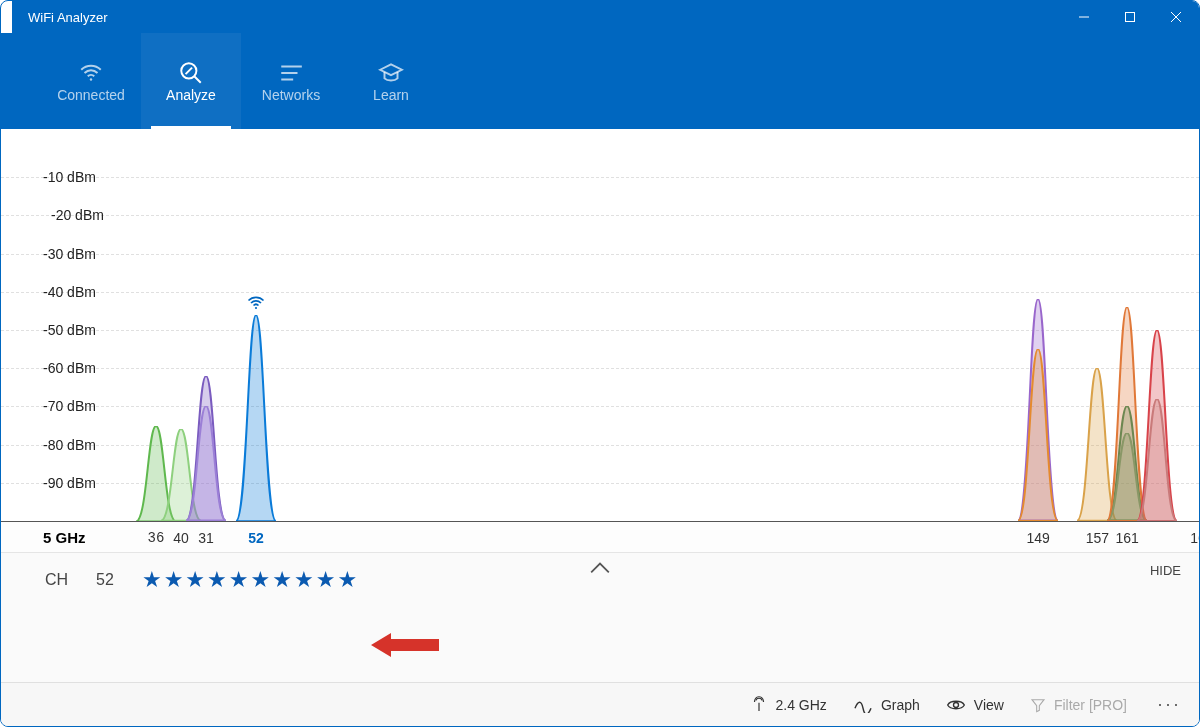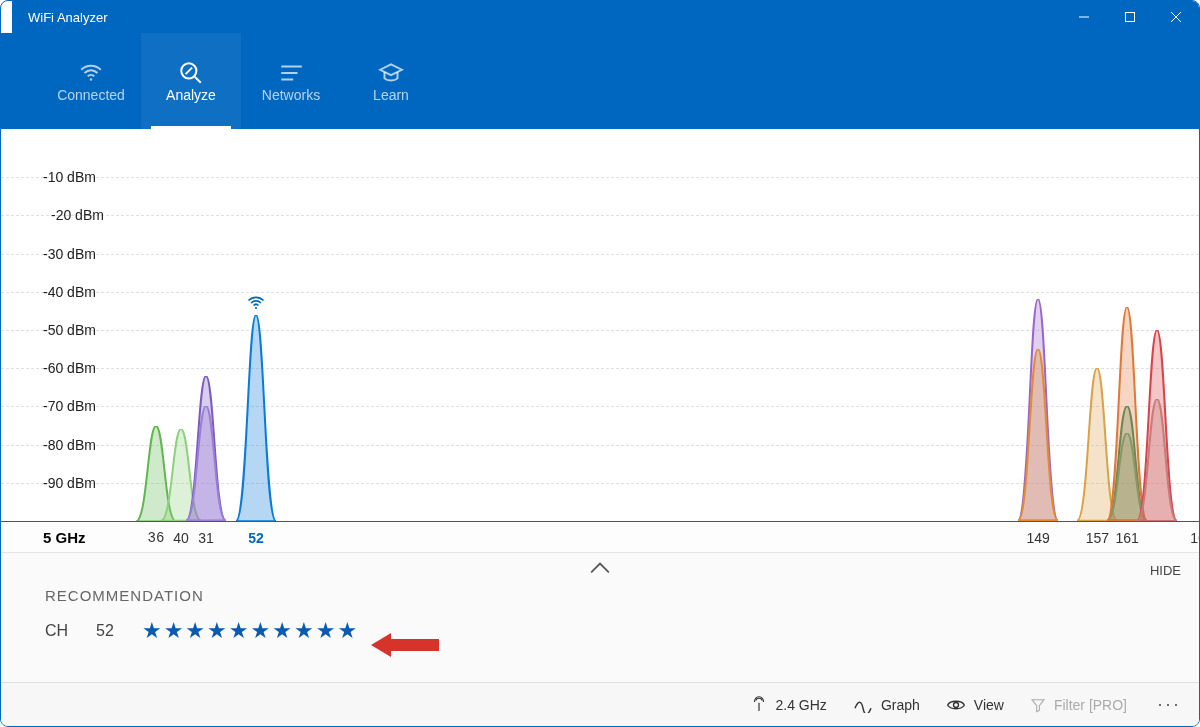--- a/index.html
+++ b/index.html
@@ -228,21 +228,20 @@
       <div class="xlabel" style="left: 1201px;">165</div>
     </div>
 
   <div class="reco">
     <div class="collapse">
       <svg viewBox="0 0 20 12" width="22" height="14">
           <polyline points="2,10 10,2 18,10" fill="none" stroke="#555" stroke-width="1.6"></polyline>
         </svg>
     </div>
     <span class="hide">HIDE</span>
-    <h3>RECOMMENDATION</h3>
     <div class="chrow">
       <span>CH</span>
       <span>52</span>
       <span class="stars" id="stars">★★★★★★★★★★</span>
     </div>
     <div class="arrow-annot" style="left:370px; top:74px;">
       <svg width="70" height="36" viewBox="0 0 70 36">
           <polygon points="0,18 20,6 20,12 68,12 68,24 20,24 20,30" fill="#d6332a"></polygon>
         </svg>
     </div>

